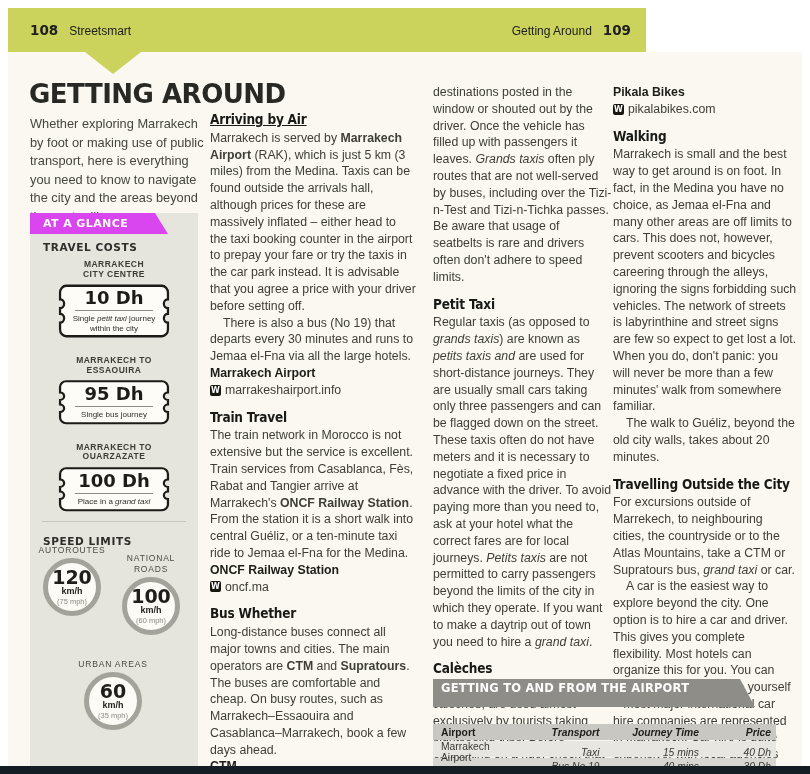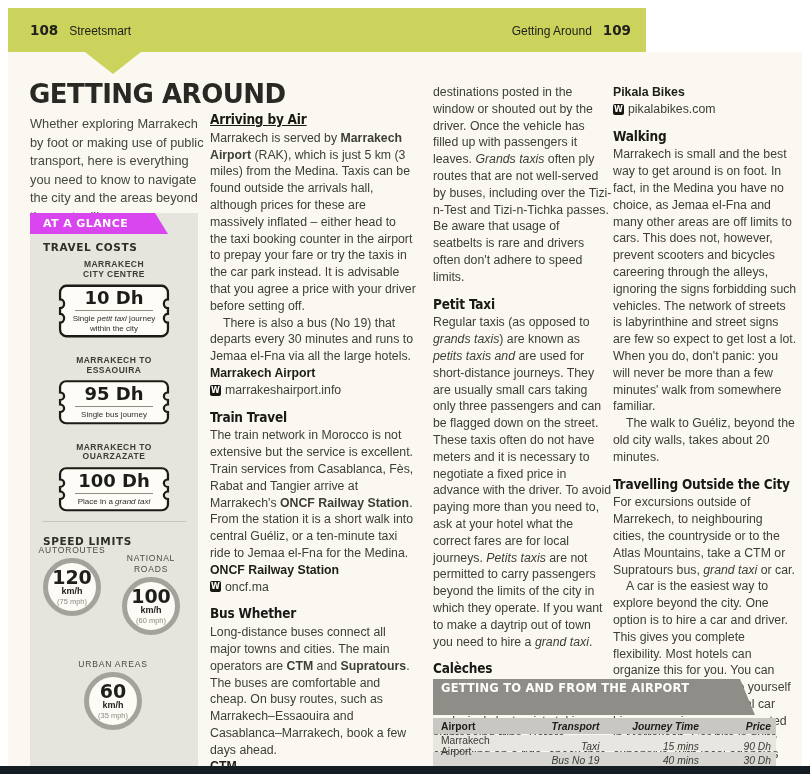--- a/index.html
+++ b/index.html
@@ -93,24 +93,24 @@
   .web-line { display:flex; align-items:center; gap:4px; }
   .w-icon {
     flex:0 0 auto; width:11px; height:11px; background:#17170f; color:#fff; border-radius:2px;
     font-size:8px; font-weight:bold; line-height:11px; text-align:center;
     font-family:"DejaVu Sans", sans-serif;
   }
 
   
   .airport-table { position:absolute; left:433px; top:679px; width:343px; }
   .table-banner {
-    width:322px; height:36px; background:#8e8d87; color:#fdfdfb; font-weight:bold; font-size:11.5px;
+    width:322px; height:28px; background:#8e8d87; color:#fdfdfb; font-weight:bold; font-size:11.5px;
     line-height:19px; padding-left:8px; letter-spacing:0.2px;
     clip-path:polygon(0 0, calc(100% - 15px) 0, 100% 100%, 0 100%);
-    font-family:"DejaVu Sans", sans-serif; margin-bottom:3px;
+    font-family:"DejaVu Sans", sans-serif; margin-bottom:17px;
   }
   .t-row { display:grid; grid-template-columns:26% 24% 29% 21%; height:16px; align-items:center;
     font-size:10.3px; color:#3a3a35; margin-bottom:1px; }
   .t-row > div { padding:0 5px 0 8px; }
   .t-row > div:not(:first-child) { text-align:right; padding:0 5px;font-style:italic; }
   .t-head { background:#c8c7c1; font-weight:bold; color:#1d1d19; }
   .t-r0 { background:#e7e6e0; }
   .t-r1 { background:#d7d6d0; }
 </style>
 </head>
@@ -263,21 +263,21 @@
       <div class="t-row t-head">
         <div>Airport</div>
         <div>Transport</div>
         <div>Journey Time</div>
         <div>Price</div>
       </div>
       <div class="t-row t-r0">
         <div>Marrakech Airport</div>
         <div>Taxi</div>
         <div>15 mins</div>
-        <div>90 Dh</div>
+        <div>40 Dh</div>
       </div>
       <div class="t-row t-r1">
         <div></div>
         <div>Bus No 19</div>
         <div>40 mins</div>
         <div>30 Dh</div>
       </div>
     </div>
 </div>
 

